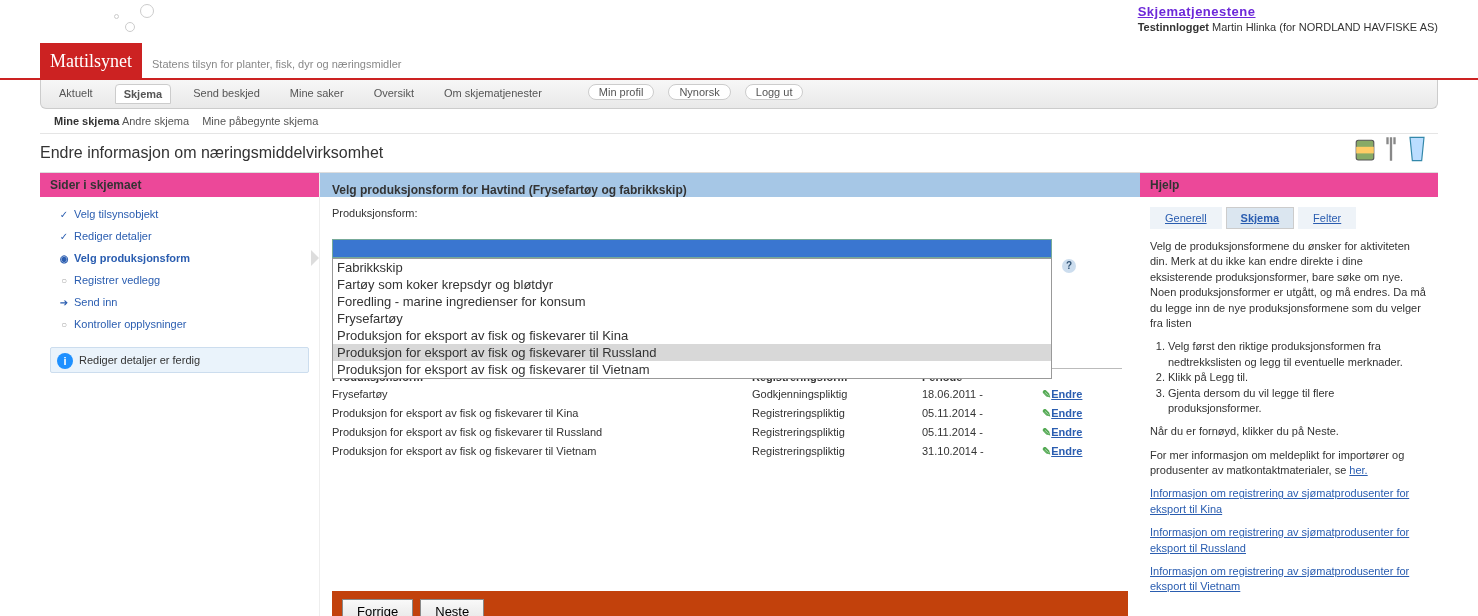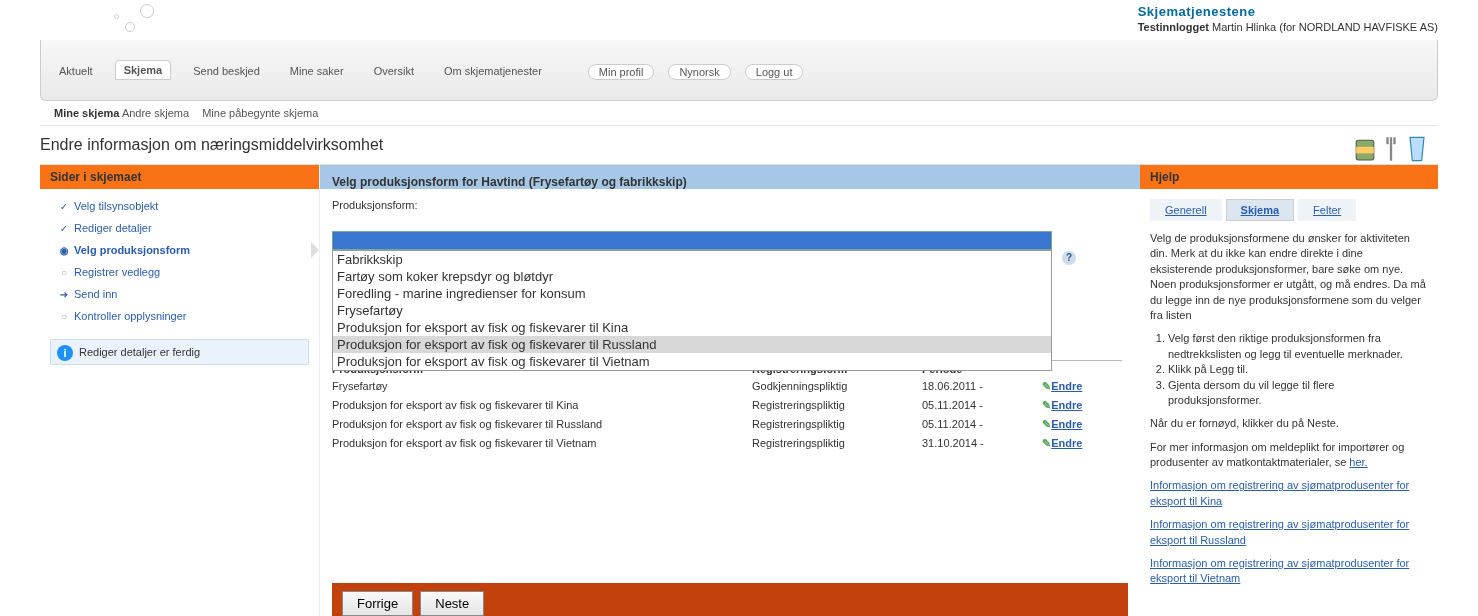--- a/index.html
+++ b/index.html
@@ -5,38 +5,38 @@
 * { margin: 0; padding: 0; box-sizing: border-box; }
 body { font-family: Verdana, Arial, sans-serif; font-size: 11px; color: #333; background: #fff; }
 .page { width: 1478px; margin: 0 auto; position: relative; }
 .topbar { display: flex; justify-content: space-between; align-items: flex-start; padding: 4px 40px 0 40px; height: 40px; }
 .bubbles { width: 80px; height: 30px; position: relative; margin-left: 40px;}
 .bubble { position: absolute; border: 1px solid #ccc; border-radius: 50%; }
 .b1 { width: 14px; height: 14px; left: 60px; top: 0; }
 .b2 { width: 10px; height: 10px; left: 45px; top: 18px; }
 .b3 { width: 5px; height: 5px; left: 34px; top: 10px; }
 .loginbox { text-align: left; font-size: 11px; }
-.portal-title { color: #0369a1; font-weight: bold; font-size: 13px; letter-spacing: 0.5px;}
+.portal-title { color: #6d28d9; font-weight: bold; font-size: 13px; letter-spacing: 0.5px; text-decoration: underline;}
 .loginline { color: #333; margin-top: 2px; }
 .loginline b { font-weight: bold; }
 .header { display: flex; align-items: flex-end; padding: 0 40px; border-bottom: 2px solid #c22; height: 40px; }
 .logo { background: #c22; color: #fff; font-size: 18px; padding: 8px 10px 6px 10px; font-family: Verdana; position: relative; }
 .tagline { color: #888; font-size: 11px; margin-left: 10px; padding-bottom: 8px;}
-.menubar { background: linear-gradient(#f7f7f7,#e9e9e9); border: 1px solid #ccc; border-top:none; border-radius: 0 0 6px 6px; margin: 0 40px; display:flex; align-items:flex-end; padding: 20px 10px; gap: 14px; font-size: 11px;}
+.menubar { background: linear-gradient(#f7f7f7,#e9e9e9); border: 1px solid #ccc; border-top:none; border-radius: 0 0 6px 6px; margin: 0 40px; display:flex; align-items:flex-start; padding: 4px 10px; gap: 14px; font-size: 11px;}
 .menubar .tab { padding: 3px 8px; color: #555; cursor:pointer;}
 .menubar .tab.active { background: #fff; border:1px solid #ccc; border-radius: 4px 4px 0 0; font-weight: bold; }
 .menubar .pill { border:1px solid #ccc; border-radius: 10px; padding: 1px 10px; background:#fff; cursor:pointer; color:#555;}
 .submenu { margin: 0 40px; padding: 6px 14px; font-size: 11px; color:#555; border-bottom:1px solid #e5e5e5;}
 .submenu b { font-weight: bold; color:#333;}
 .submenu span { margin-right: 10px; cursor:pointer;}
 .pagetitle { margin: 10px 40px; font-size: 16px; color: #333; font-weight: normal;}
 .icons-right { position:absolute; right: 50px; top: 135px; display:flex; gap:4px;}
 .icons-right svg { width:22px; height:28px;}
 .layout { display: grid; grid-template-columns: 280px 820px auto; gap: 0; margin: 0 40px 10px 40px; border-top: 1px solid #ddd;}
-.col-head { background: #f97316; padding: 5px 10px; font-weight: bold; font-size: 12px; color:#333;}
+.col-head { background: #ec4899; padding: 5px 10px; font-weight: bold; font-size: 12px; color:#333;}
 .col-head.main { background: #a6c7e6; }
 .sidebar { border-right: 1px solid #eee; padding-bottom:10px;}
 .sidebar ul { list-style:none; padding: 6px 0;}
 .sidebar li { padding: 5px 10px 5px 18px; color: #2a5db0; font-size: 11px; cursor:pointer; position:relative;}
 .sidebar li .ico { display:inline-block; width:12px; text-align:center; margin-right:4px; font-size:10px;}
 .sidebar li.active { font-weight: bold; }
 .sidebar li.active::after { content:""; position:absolute; right:0; top:3px; width:0;height:0; border-left:8px solid #ddd; border-top:8px solid transparent; border-bottom:8px solid transparent;}
 .sidebar .notice { margin:6px 10px; background:#eaf3fb; border:1px solid #cde; padding:6px 8px 6px 28px; font-size:11px; color:#333; position:relative; border-radius:2px;}
 .sidebar .notice .nicon { position:absolute; left:6px; top:5px; width:16px;height:16px; background:#1e90ff; color:#fff; border-radius:50%; text-align:center; font-weight:bold; line-height:16px; font-size:11px;}
 .main { padding: 10px 12px 0 12px; position:relative;}
@@ -71,20 +71,26 @@
     <span class="bubble b1"></span>
         <span class="bubble b2"></span>
         <span class="bubble b3"></span>
   </div>
   <div class="loginbox">
     <div class="portal-title">Skjematjenestene</div>
     <div class="loginline"><b>Testinnlogget</b> <span>Martin Hlinka (for NORDLAND HAVFISKE AS)</span></div>
   </div>
 </div>
 
+<div class="header">
+  <div class="logo">
+    <span>Mattilsynet</span>
+  </div>
+  <div class="tagline">Statens tilsyn for planter, fisk, dyr og næringsmidler</div>
+</div>
 
 <div class="menubar">
   <span class="tab">Aktuelt</span>
   <span class="tab active">Skjema</span>
   <span class="tab">Send beskjed</span>
   <span class="tab">Mine saker</span>
   <span class="tab">Oversikt</span>
   <span class="tab">Om skjematjenester</span>
   <span style="flex:0 0 10px"></span>
   <span class="pill">Min profil</span>

